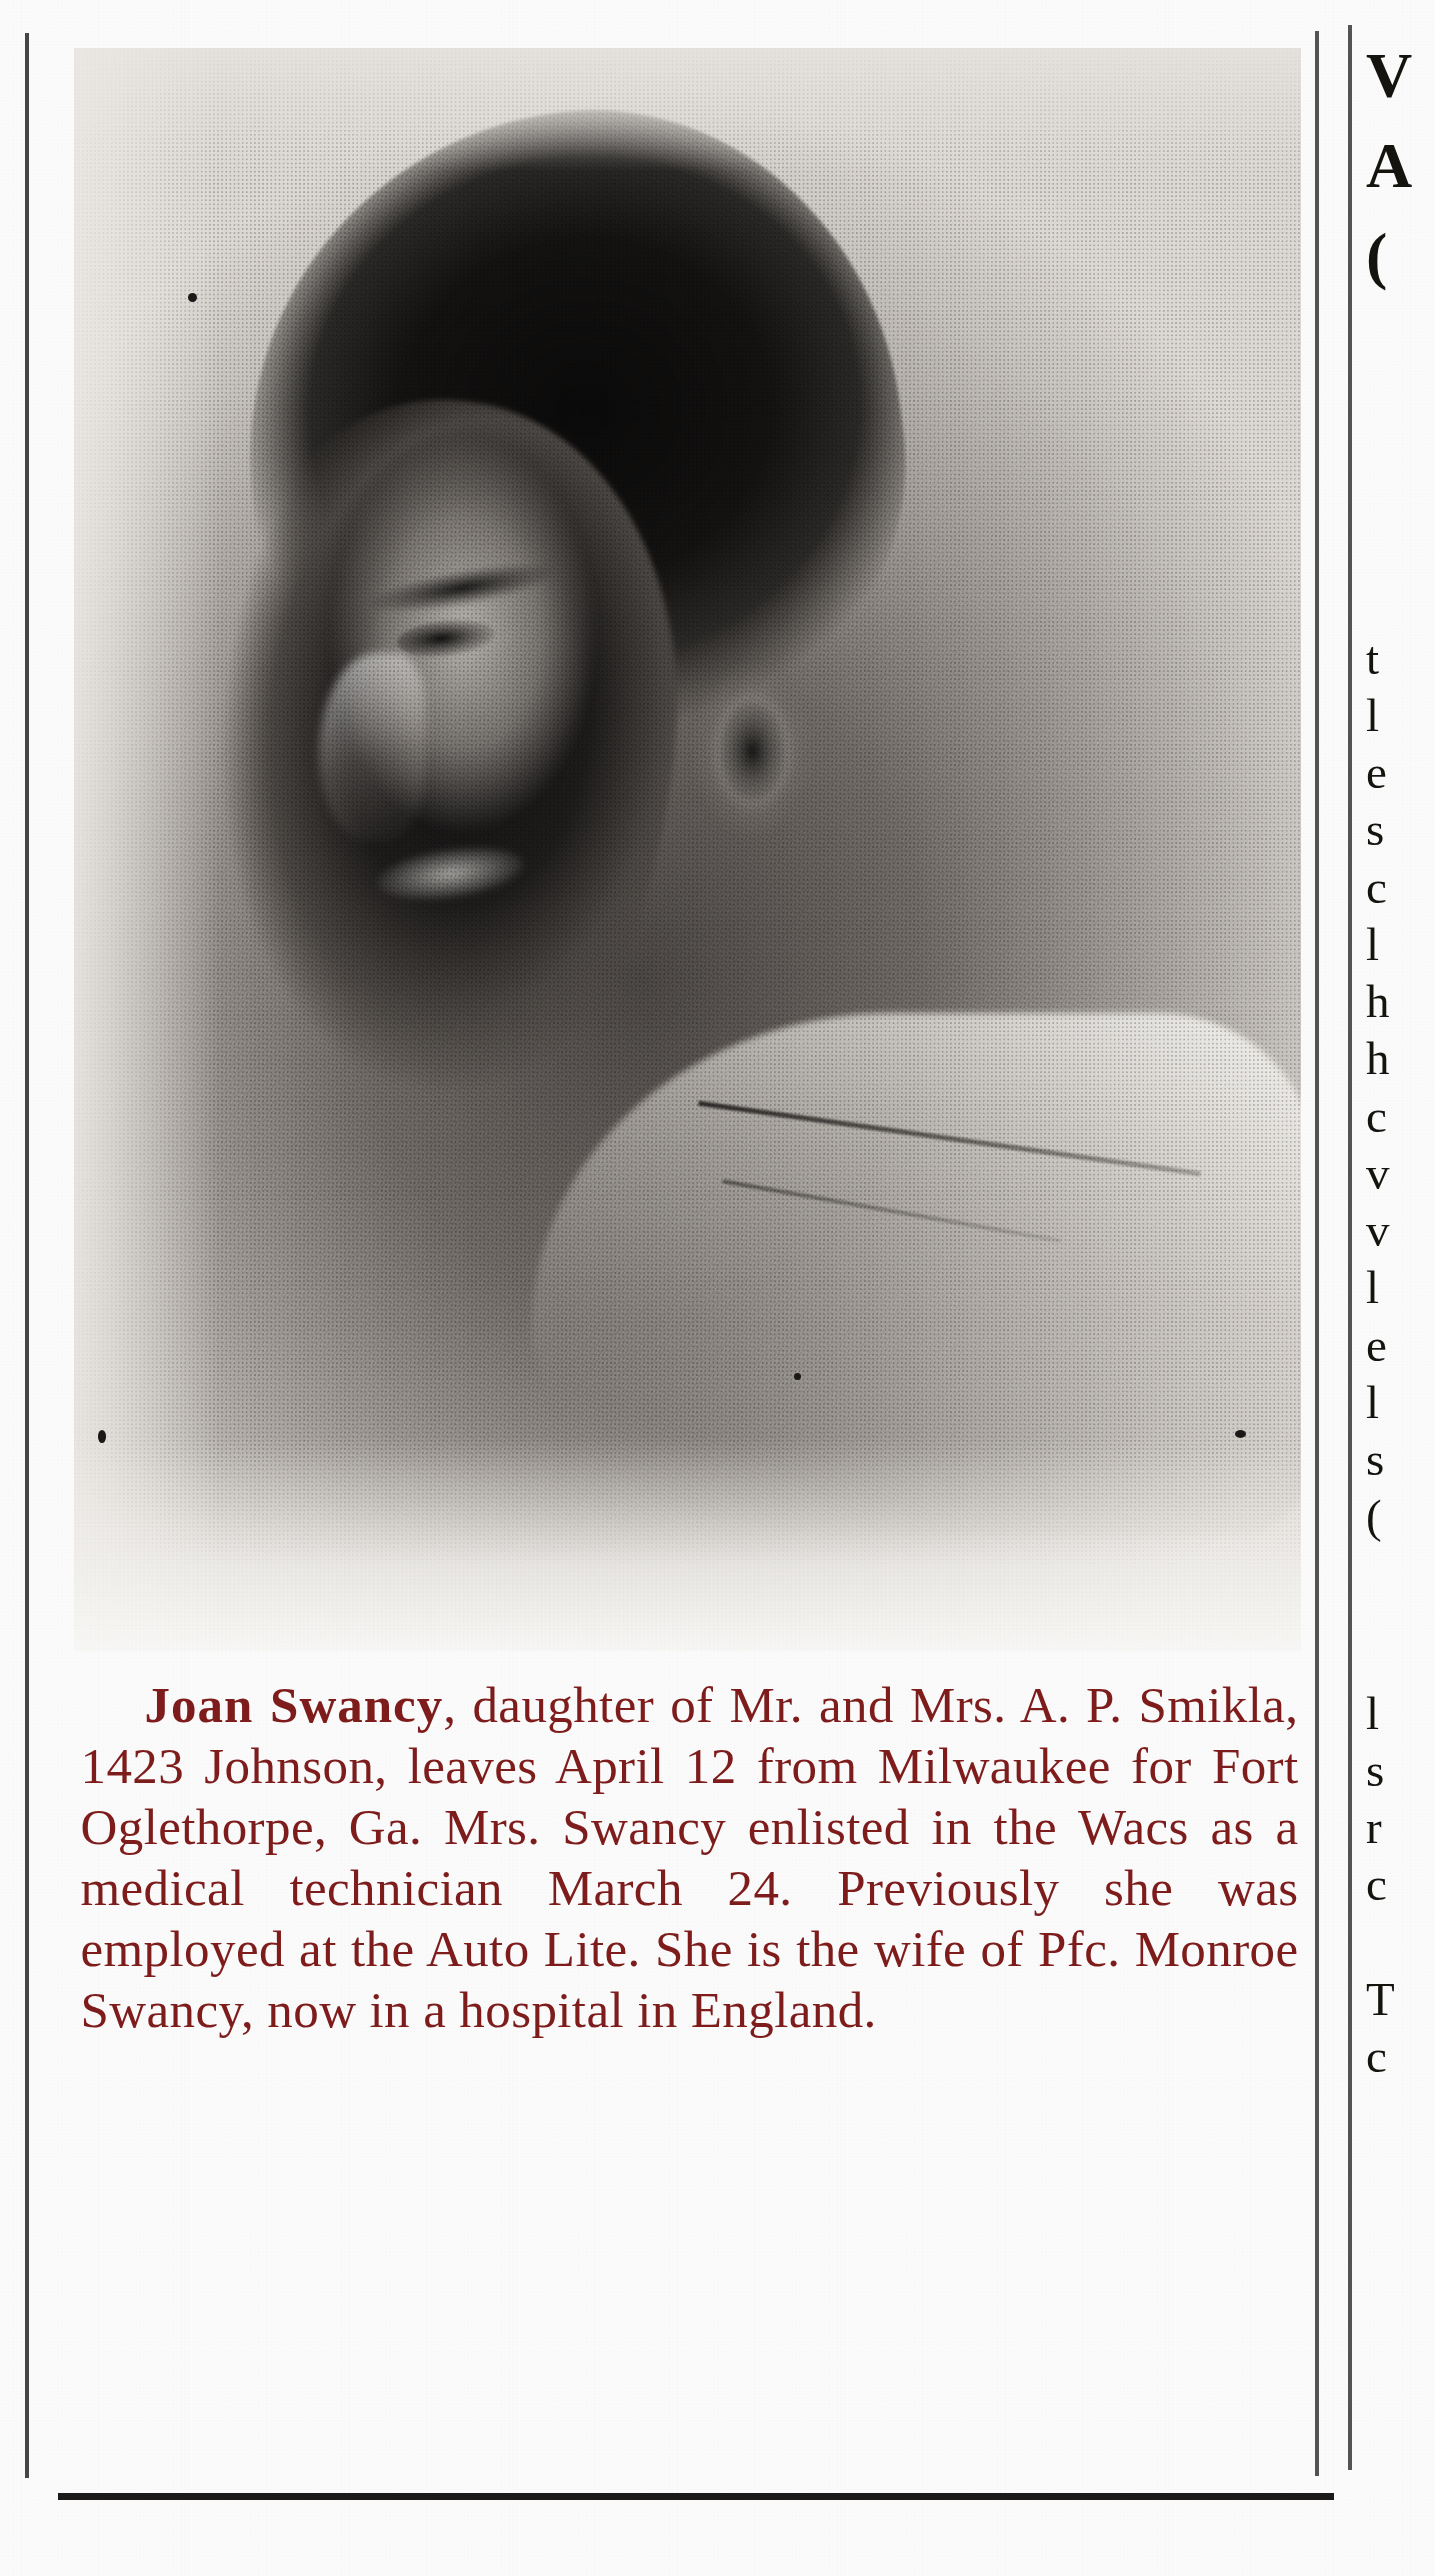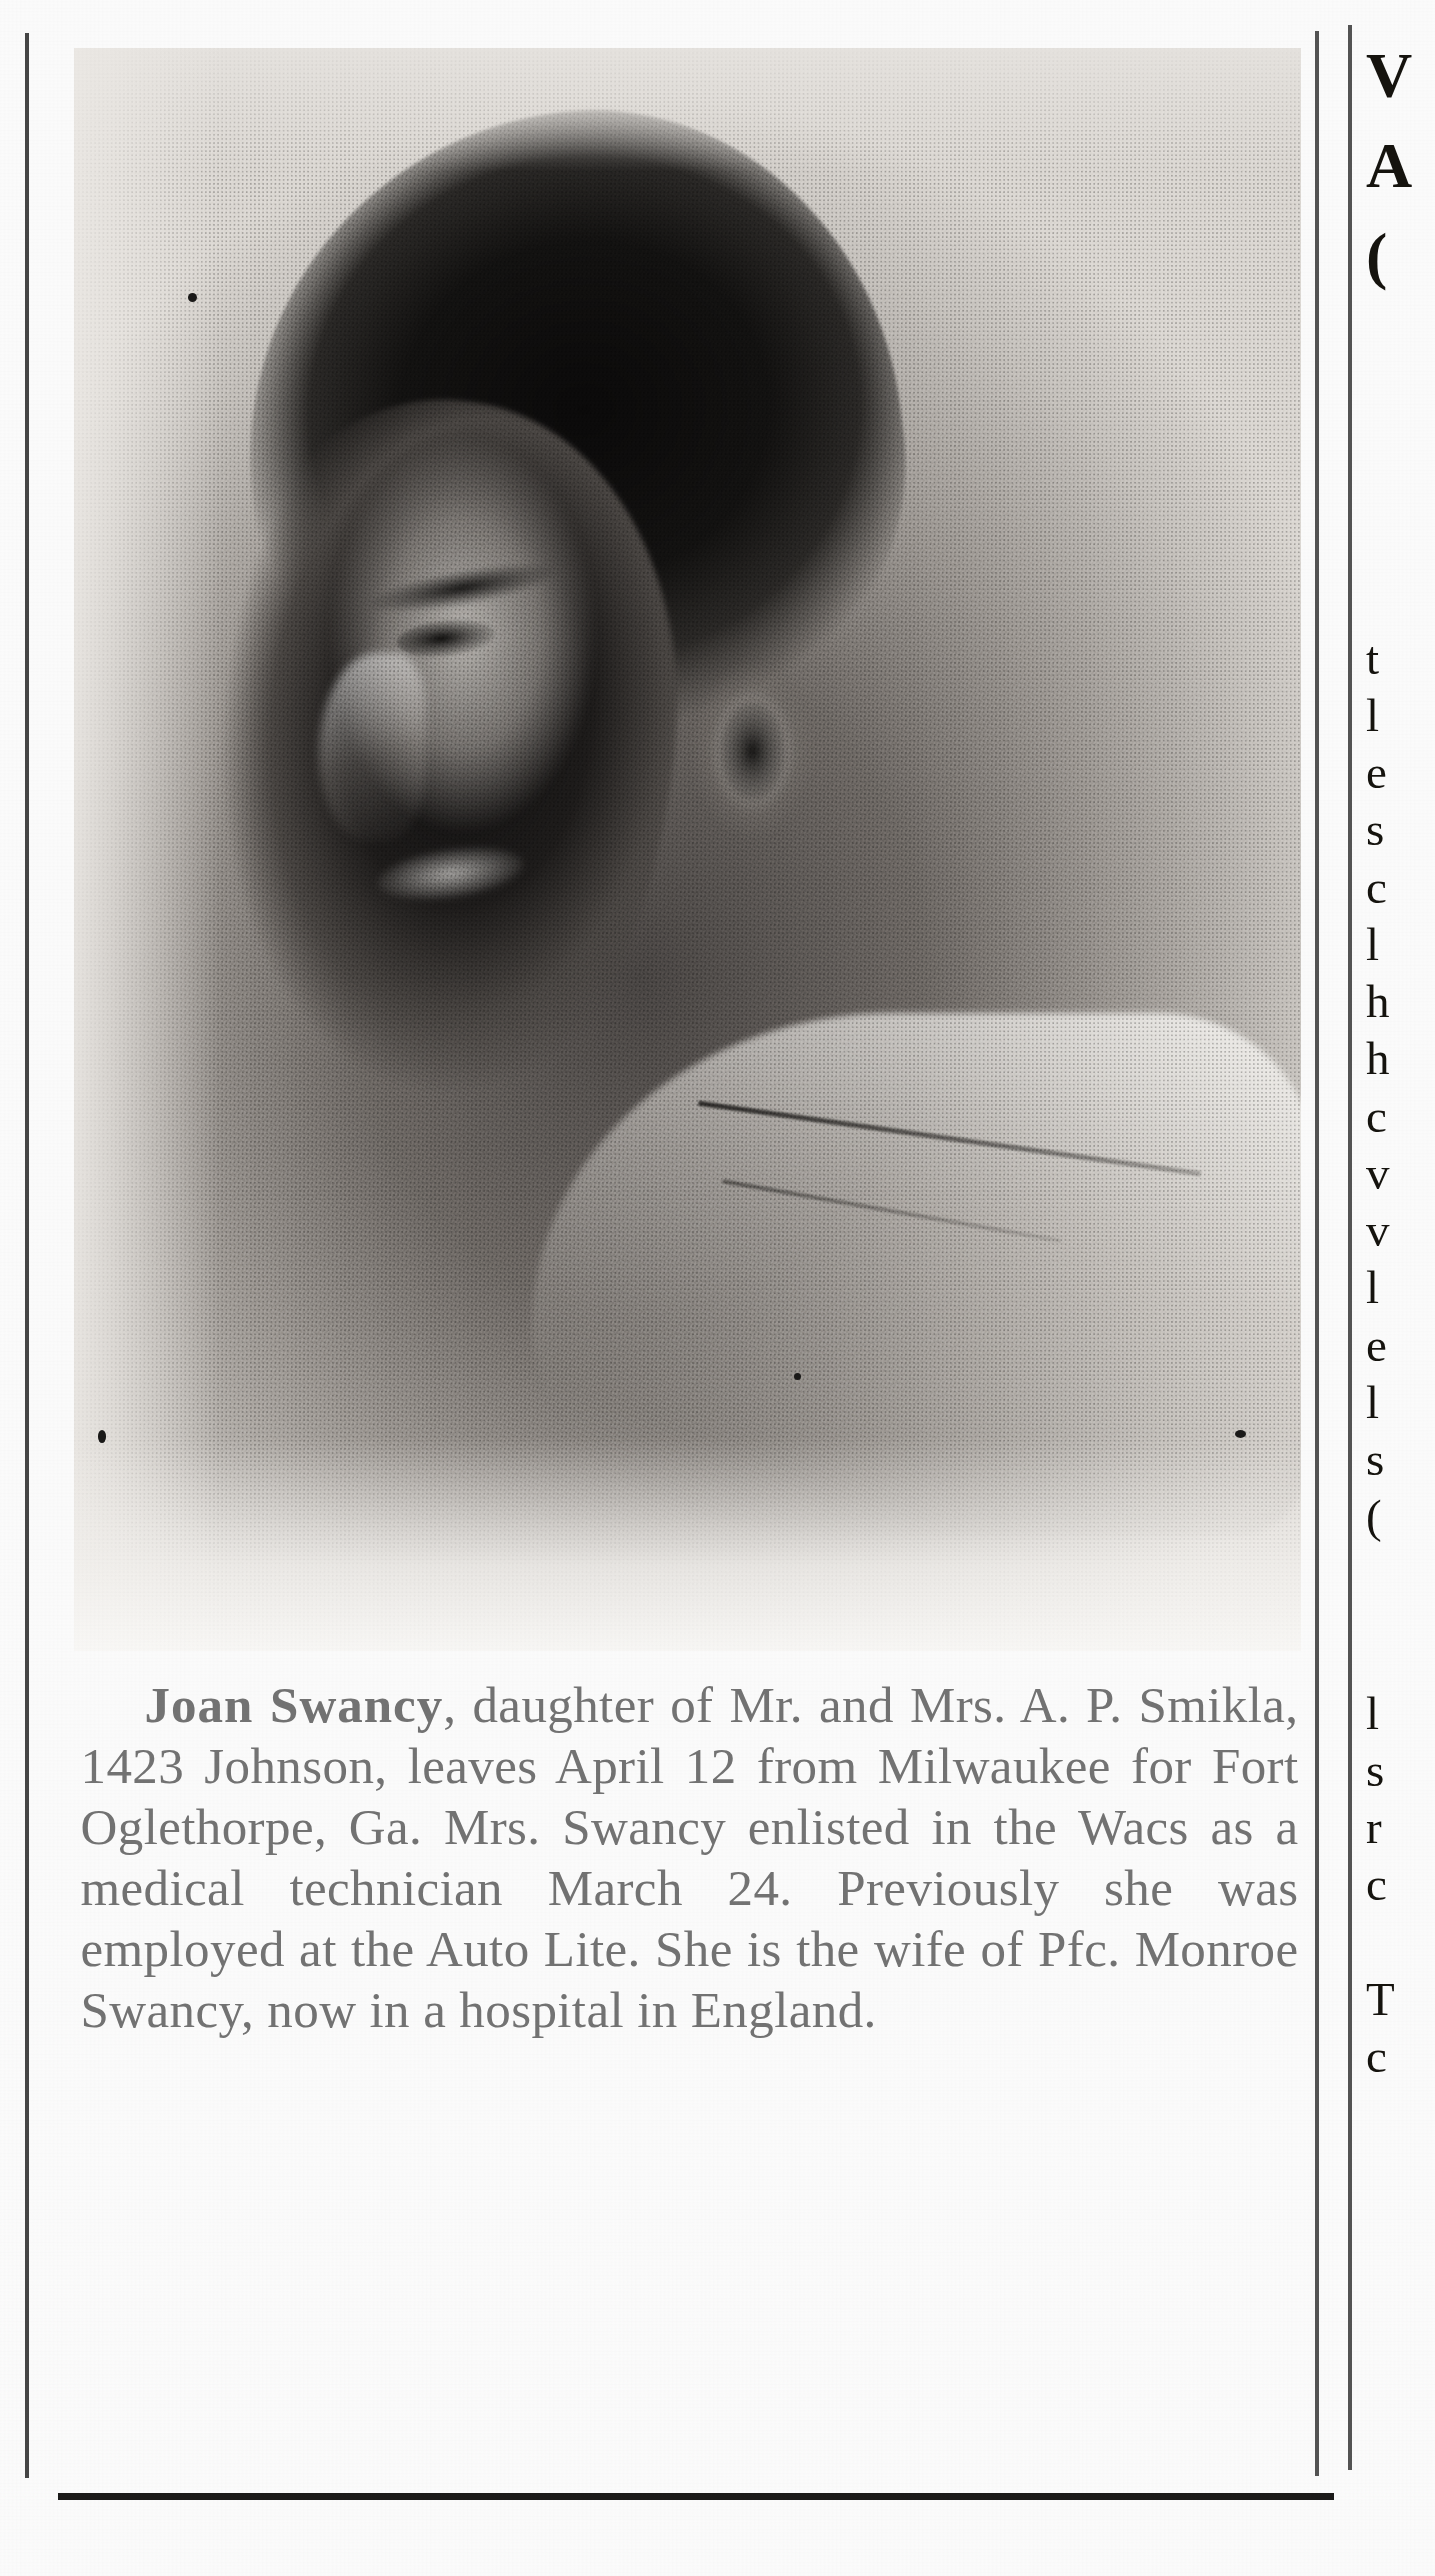--- a/index.html
+++ b/index.html
@@ -259,21 +259,21 @@
 
   
   .caption {
     position: absolute;
     left: 56px;
     top: 1660px;
     width: 1218px;
     font-family: "Liberation Serif", serif;
     font-size: 51px;
     line-height: 61px;
-    color: #737373;
+    color: #7f1d1d;
     letter-spacing: 0.4px;
   }
   .caption p {
     margin: 0;
     text-align: justify;
     text-justify: inter-word;
   }
   .caption .lead-name {
     font-weight: bold;
     letter-spacing: 1px;

